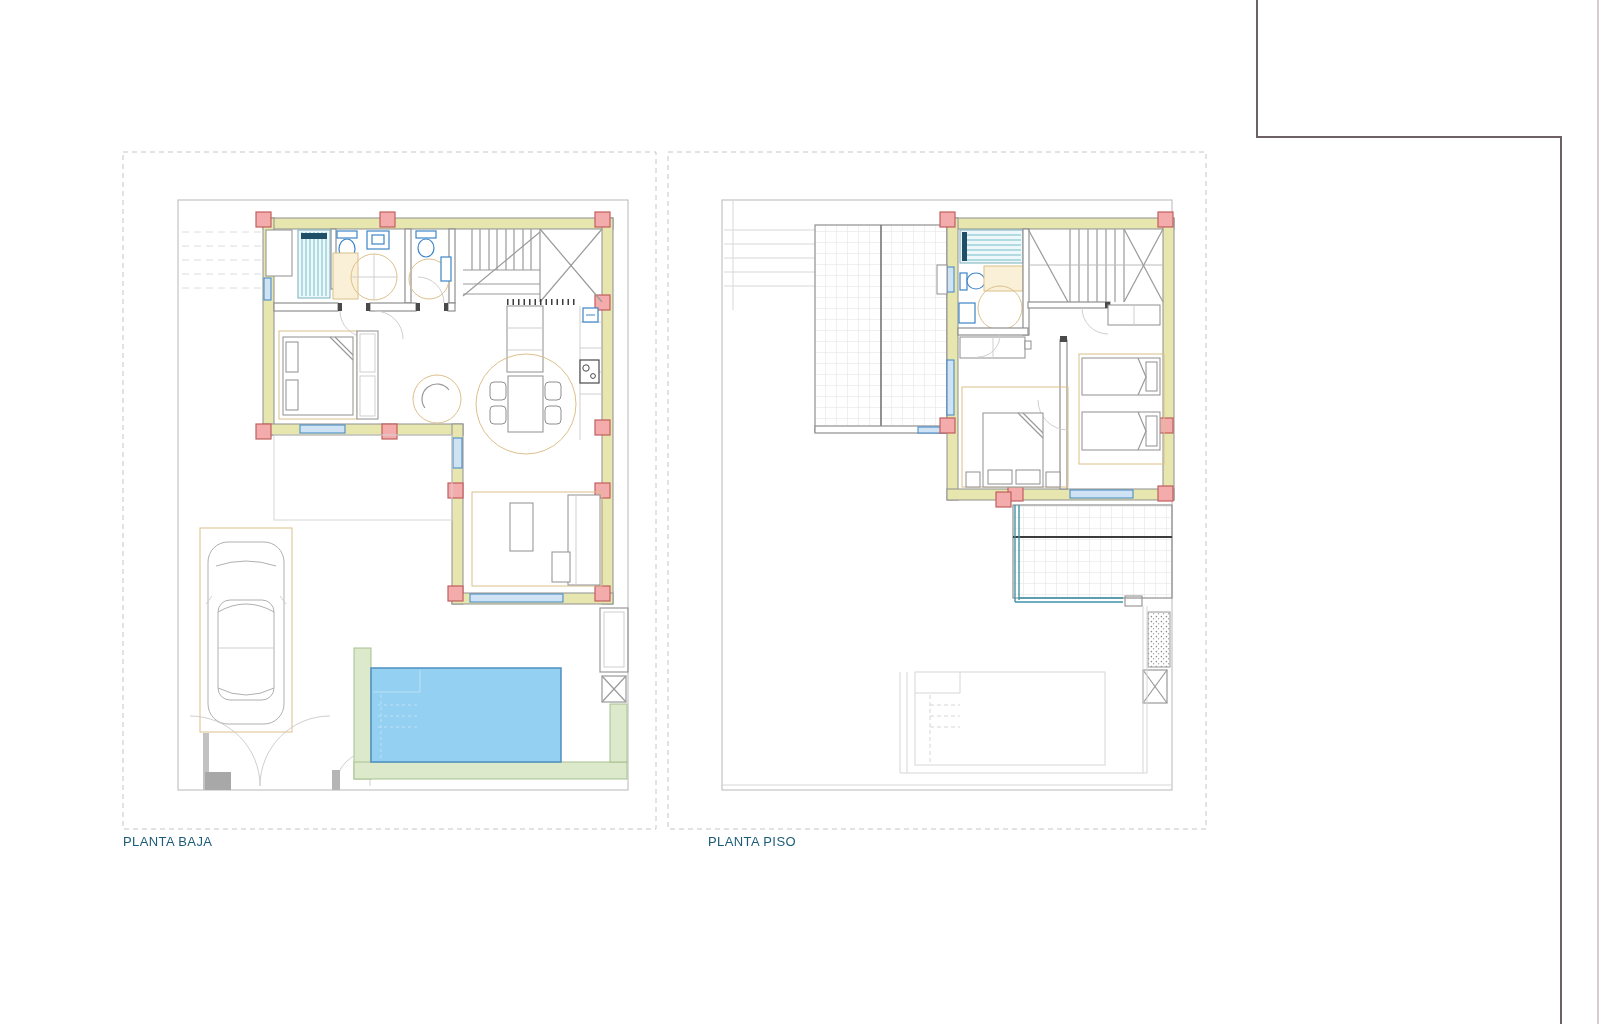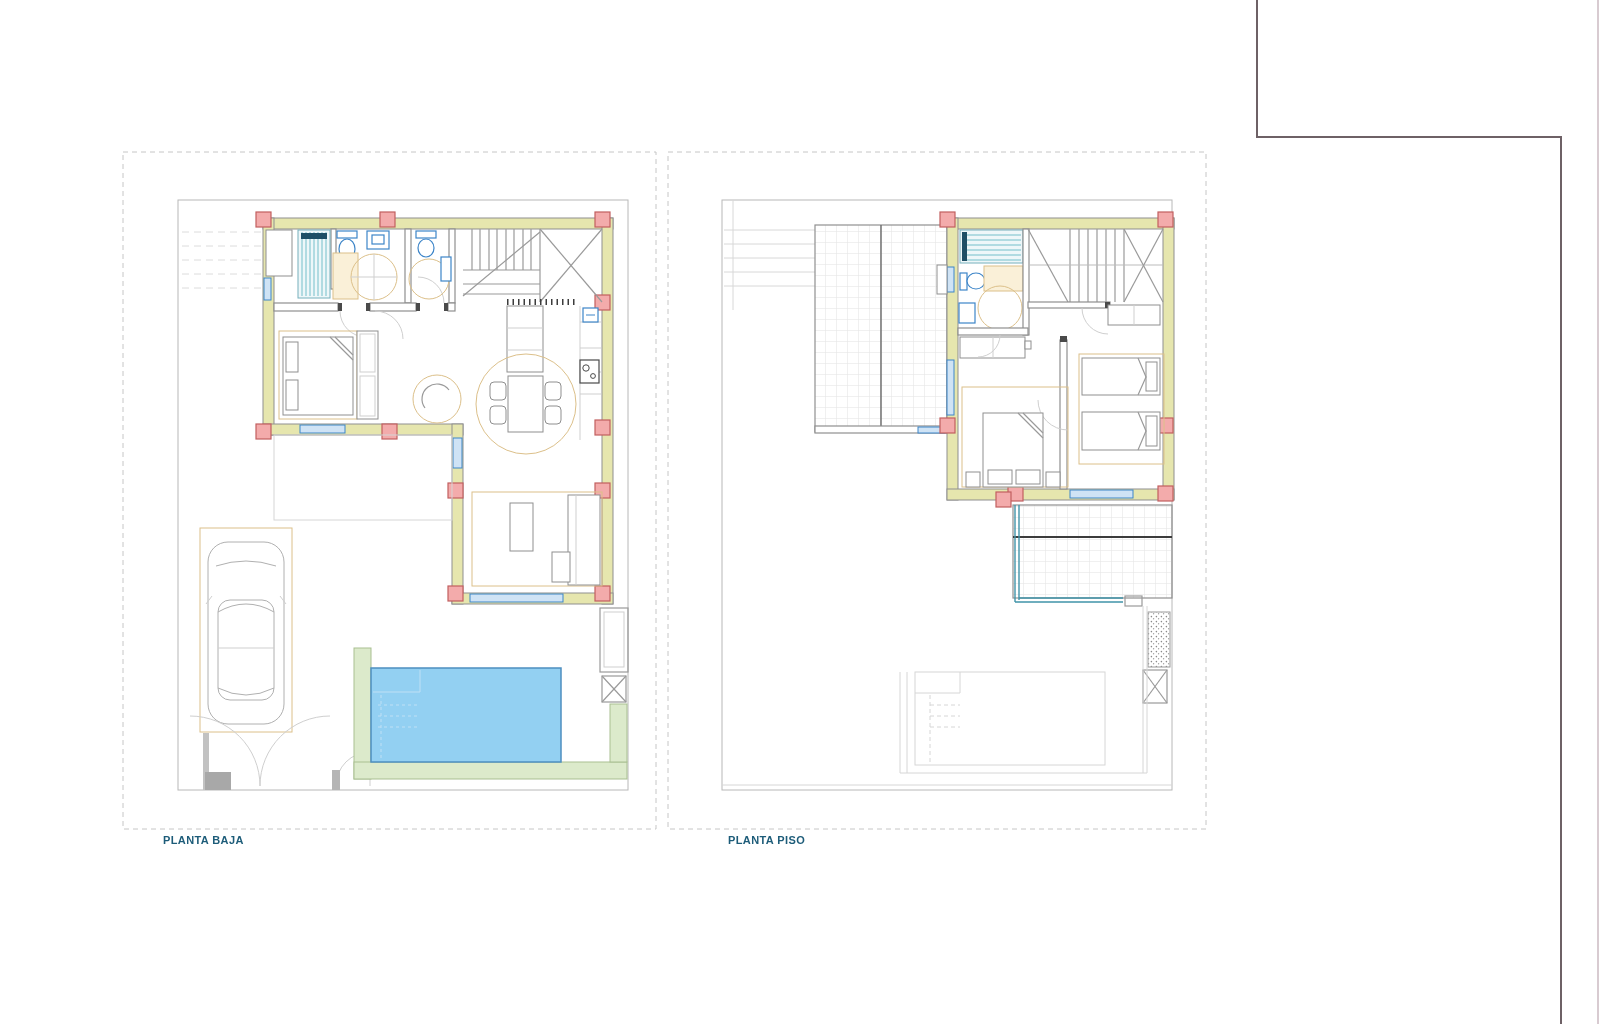--- a/index.html
+++ b/index.html
@@ -1,20 +1,20 @@
 <!DOCTYPE html>
 <html style="--bg: #ffffff; --panelDash: #c6c6c6; --lot: #b8b8b8; --wallLine: #8f8f8f; --wallFill: #e6e6ae; --colFill: #f3abab; --colLine: #c25f5f; --blue: #3d85c8; --blueLight: #cfe3f5; --teal: #74bfca; --tealDark: #1e4f66; --tan: #dcc08a; --tanLight: #faf0d8; --green: #dceacb; --greenLine: #a9bf91; --poolFill: #93d0f2; --poolLine: #4e8fc0; --poolSteps: #bfe0f5; --ghost: #d6d6d6; --neighbor: #6e6166; --label: #1d5c79;"><head>
 <meta charset="utf-8">
 <style>
   html,body{margin:0;padding:0;background:#ffffff;}
   #stage{position:relative;width:1600px;height:1024px;background:var(--bg,#fff);overflow:hidden;
          font-family:"Liberation Sans", sans-serif;}
   svg{position:absolute;left:0;top:0;}
-  .plan-label{position:absolute;font-size:11px;font-weight:bold;letter-spacing:.4px;
-              color:var(--label,#1d5c79);margin-left:40px;}
+  .plan-label{position:absolute;font-size:13px;font-weight:normal;letter-spacing:.4px;
+              color:var(--label,#1d5c79);}
   
   .lot{fill:none;stroke:var(--lot,#b8b8b8);stroke-width:1;}
   .panel{fill:none;stroke:var(--panelDash,#c6c6c6);stroke-width:1;stroke-dasharray:5 4;}
   .wall{fill:var(--wallFill,#e6e6ae);stroke:var(--wallLine,#8f8f8f);stroke-width:1;}
   .iwall{fill:#ffffff;stroke:var(--wallLine,#8f8f8f);stroke-width:1.2;}
   .col{fill:var(--colFill,#f3abab);stroke:var(--colLine,#c25f5f);stroke-width:1.2;}
   .blue{stroke:var(--blue,#3d85c8);fill:#ffffff;stroke-width:1.2;}
   .bluefill{fill:var(--blueLight,#cfe3f5);stroke:var(--blue,#3d85c8);stroke-width:1;}
   .tan{stroke:var(--tan,#dcc08a);fill:none;stroke-width:1;}
   .tanfill{fill:var(--tanLight,#faf0d8);stroke:var(--tan,#dcc08a);stroke-width:1;}
@@ -439,15 +439,15 @@
         <line x1="900" y1="773" x2="1147" y2="773"></line>
         <line x1="1143" y1="606" x2="1143" y2="773"></line>
             <line x1="1147" y1="606" x2="1147" y2="773"></line>
         <line x1="722" y1="785" x2="1172" y2="785"></line>
       </g>
     </g>
   </g>
 </svg>
 
 <div class="plan-label" style="left:123px; top:834px;">PLANTA BAJA</div>
-<div class="plan-label" style="left:688px; top:834px;">PLANTA PISO</div>
+<div class="plan-label" style="left:708px; top:834px;">PLANTA PISO</div>
 
 </div>
 
 </body></html>

